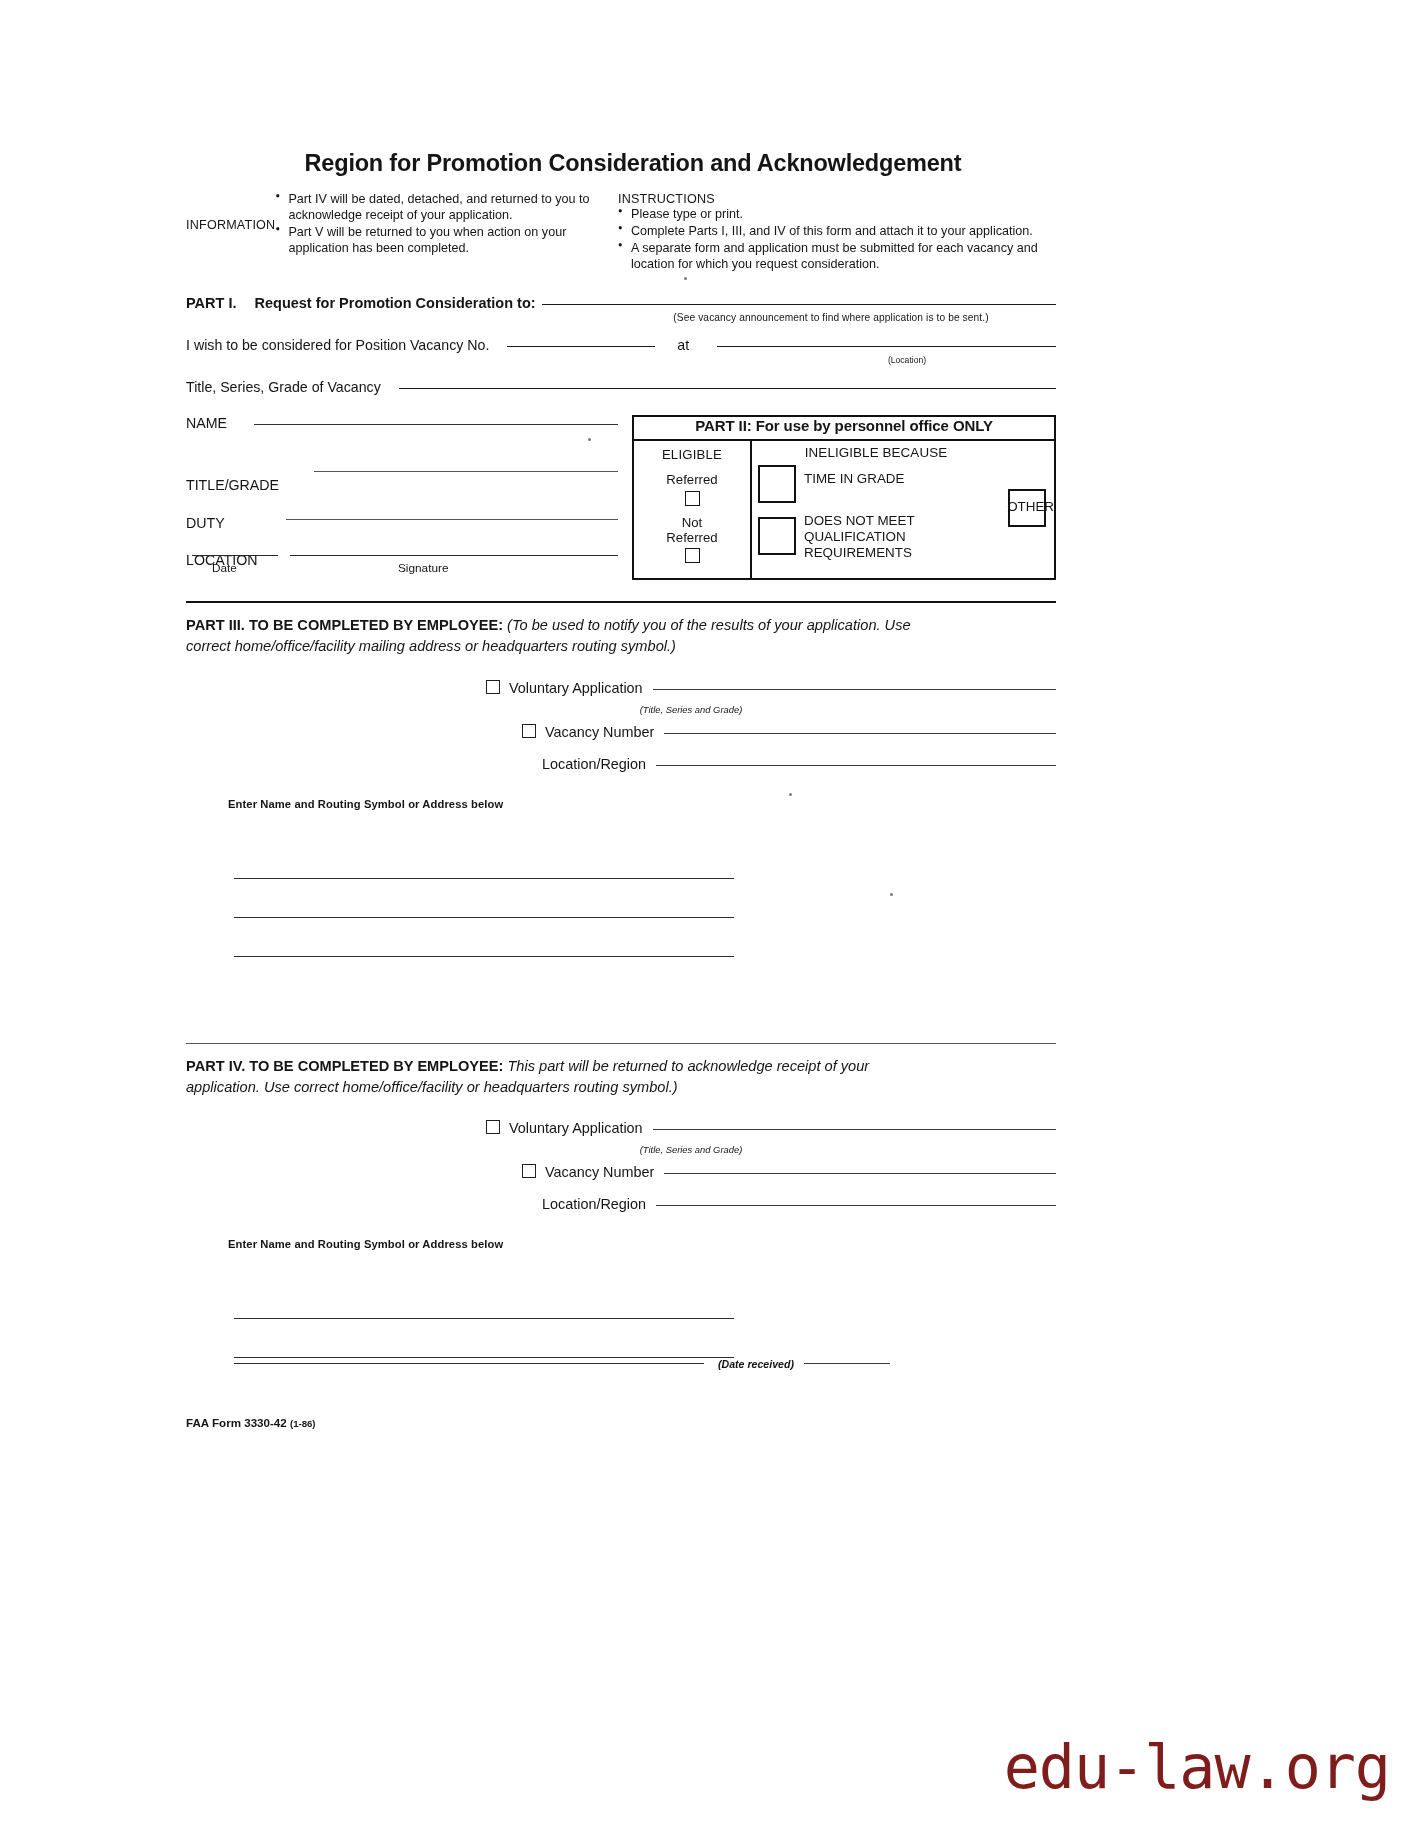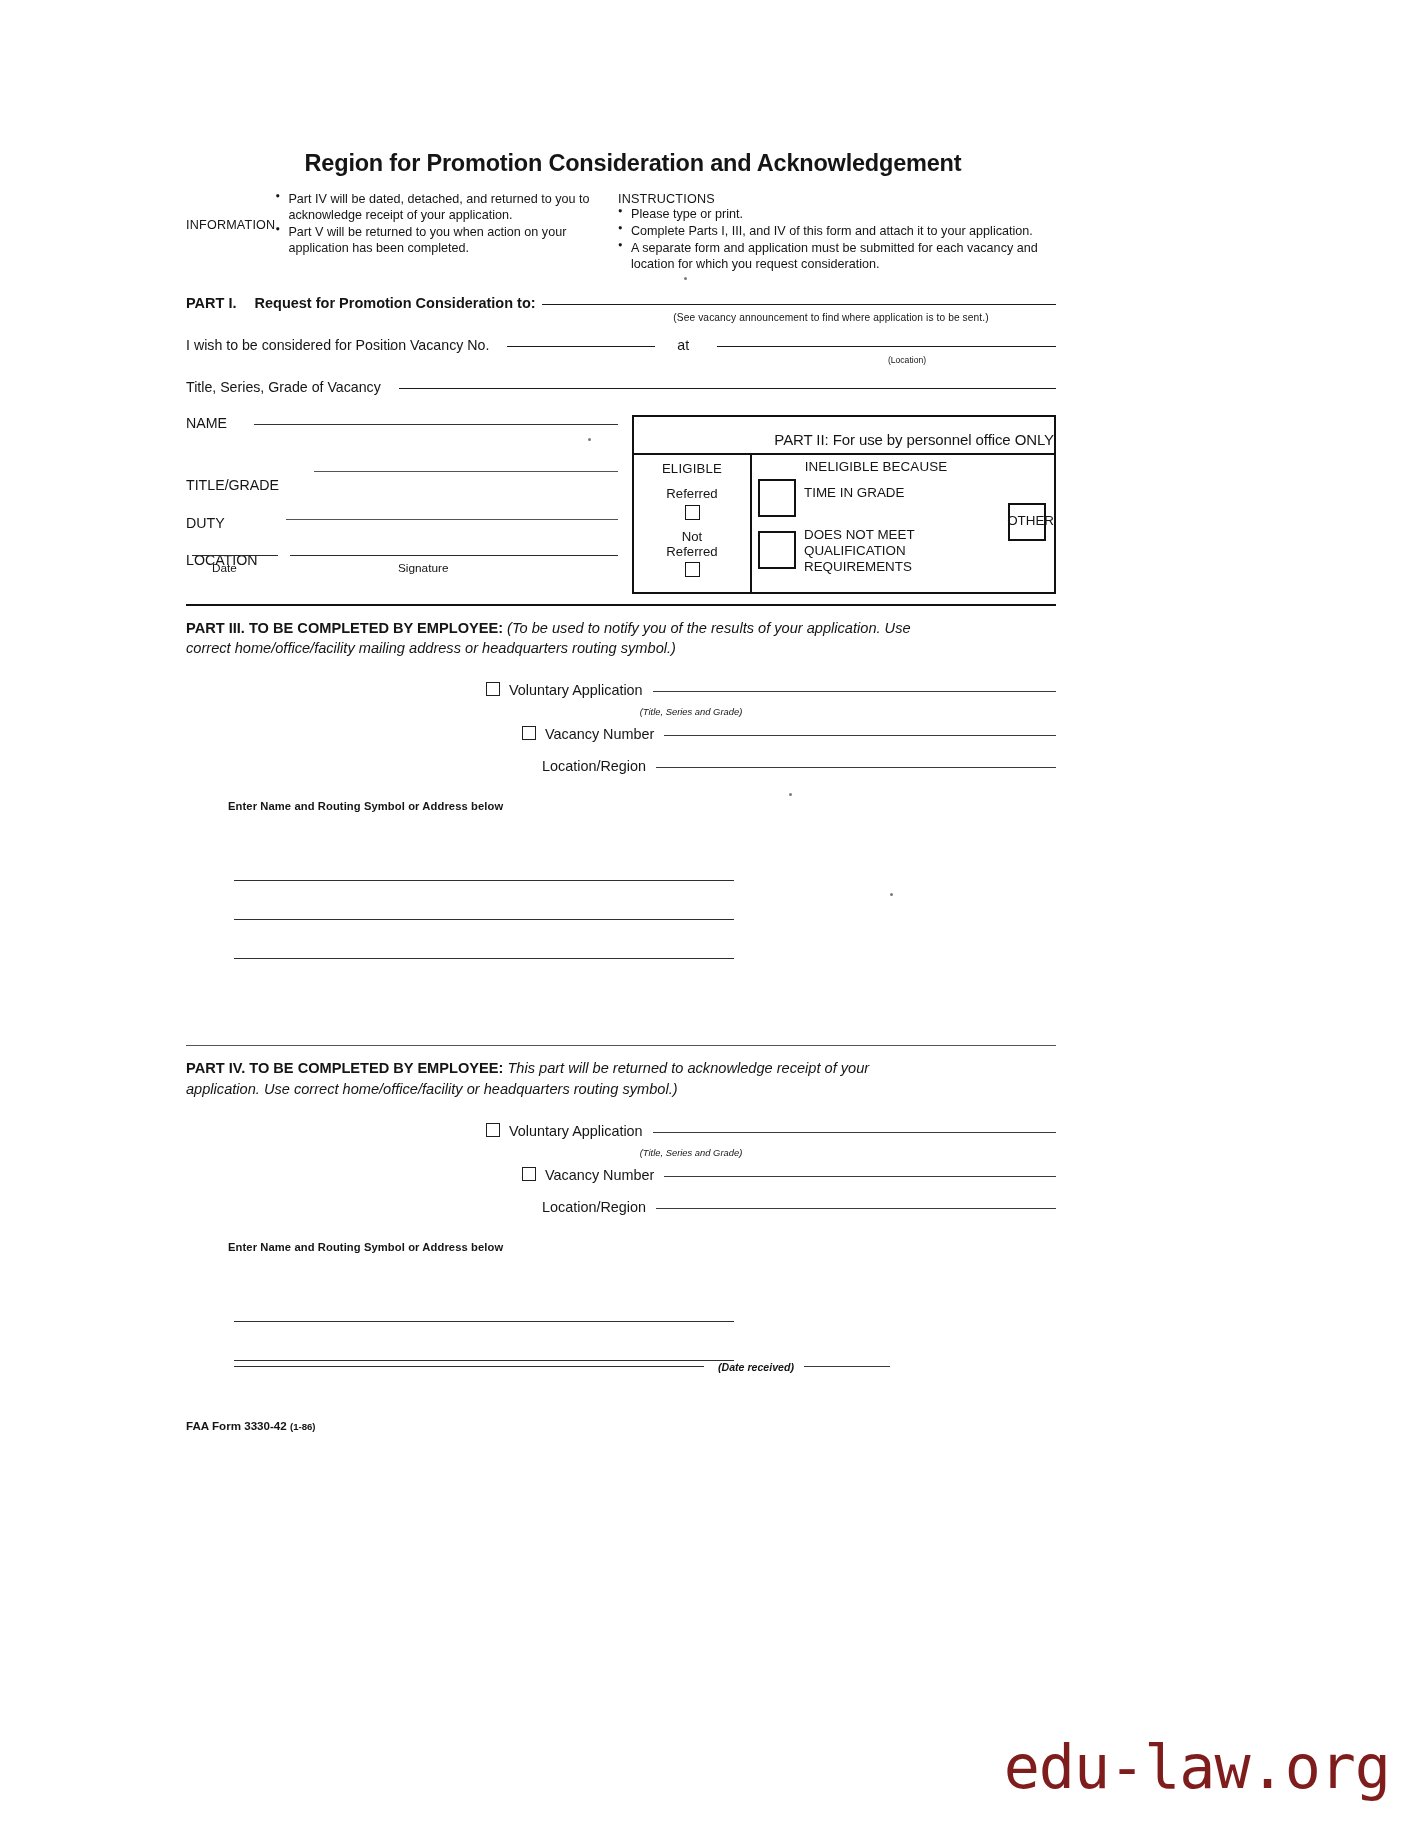--- a/index.html
+++ b/index.html
@@ -153,23 +153,23 @@
   .sig-cap-b { position:absolute; left:212px; top:6px;  font-size: 11.8px; }
 
   
   .part2 {
     border: 2.4px solid #111;
     width: 100%;
     box-sizing: border-box;
   }
   .part2-title {
     font-size: 15px;
-    font-weight: normal;
-    text-align: right;
-    padding: 14px 0 5px 0;
+    font-weight: bold;
+    text-align: center;
+    padding: 0 0 5px 0;
     border-bottom: 2.2px solid #111;
     letter-spacing: -0.1px;
   }
   .part2-body {
     display: flex;
     min-height: 108px;
   }
   .p2-elig {
     width: 118px;
     border-right: 2.2px solid #111;

